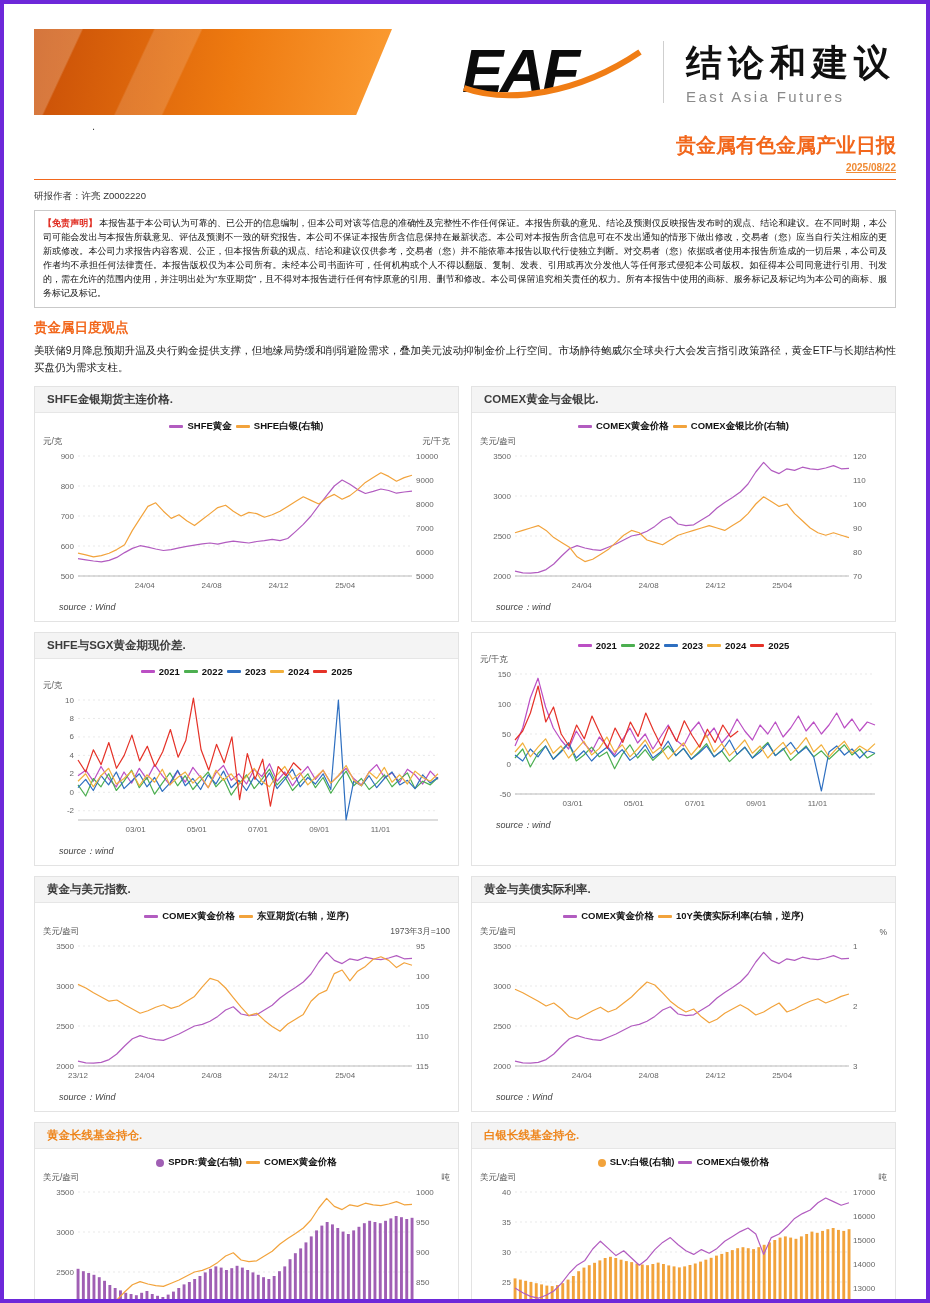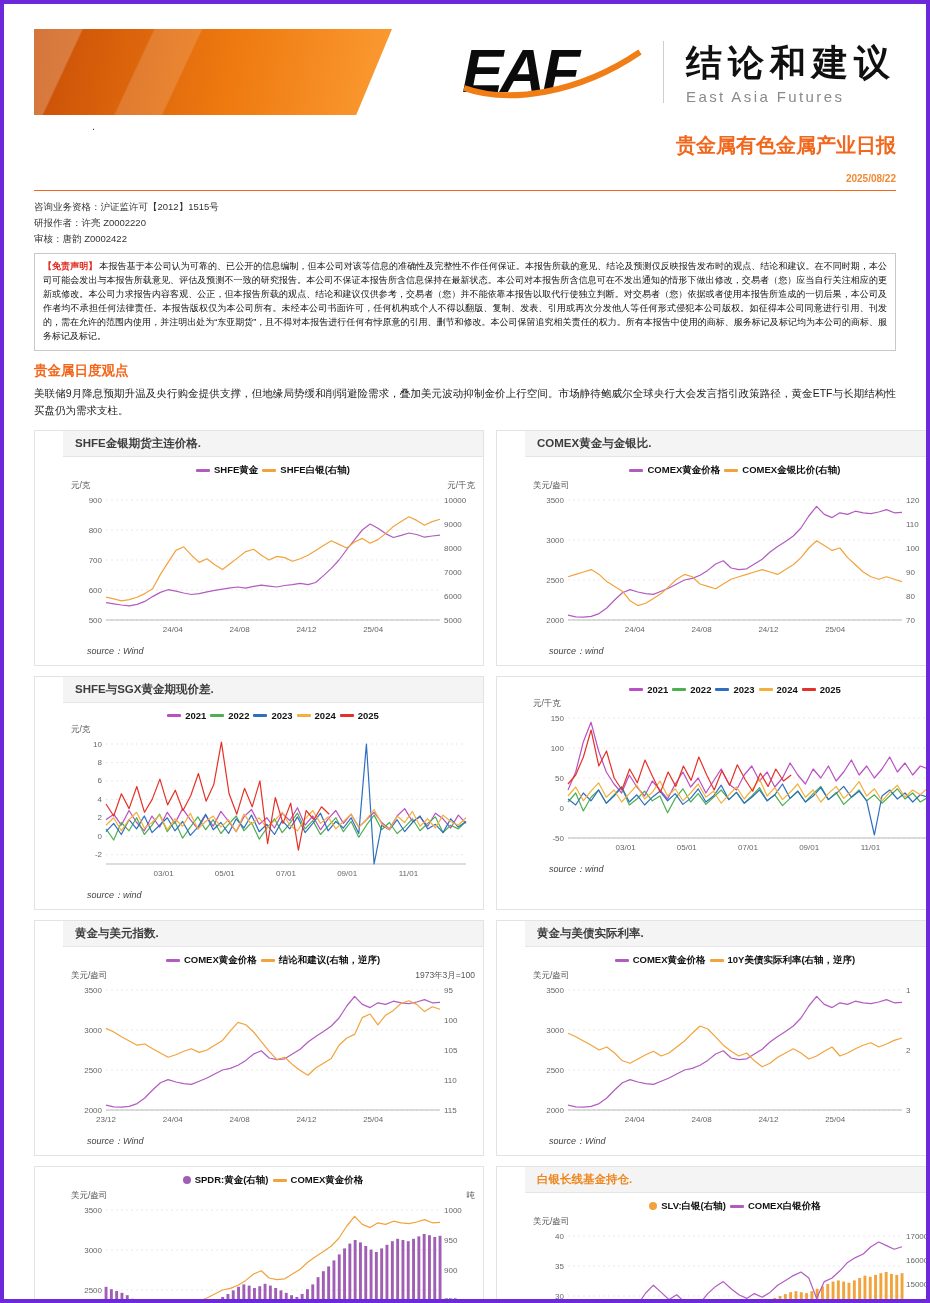--- a/index.html
+++ b/index.html
@@ -15,33 +15,33 @@
   .brand-group{display:flex;align-items:center;margin-left:auto;}
   .logo svg{display:block;}
   .vdivider{width:1px;height:62px;background:#cfcfcf;margin:0 22px 0 18px;}
   .brand-cn{font-size:36px;font-weight:bold;letter-spacing:6px;color:#101010;white-space:nowrap;}
   .brand-en{font-size:15px;color:#8a8a8a;letter-spacing:2.4px;white-space:nowrap;}
 
   .stray-dot{font-size:11px;color:#444;height:12px;line-height:12px;margin:4px 0 0 58px;}
 
   .title-row{text-align:right;margin-top:0;}
   .title{font-size:20px;font-weight:bold;color:#f2671c;}
-  .date{font-size:10px;font-weight:bold;color:#f08a33;margin-top:14px;}
+  .date{font-size:10px;font-weight:bold;color:#f08a33;margin-top:3px;text-decoration:underline;}
   .rule{border:none;border-top:1.5px solid #f2671c;margin:6px 0 8px;}
 
   .meta{font-size:9.5px;color:#333;line-height:1.7;}
 
   .disclaimer{border:1px solid #c9c9c9;padding:6px 8px;font-size:9px;line-height:1.55;text-align:justify;margin-top:6px;color:#111;}
   .dlabel{color:#e02b20;font-weight:bold;margin-right:2px;}
 
   .section-title{font-size:13.5px;font-weight:bold;color:#f2671c;margin:11px 0 5px;}
   .section-body{font-size:10.5px;line-height:1.65;text-align:justify;color:#222;}
 
   .grid{display:grid;grid-template-columns:1fr 1fr;gap:10px 12px;margin-top:10px;}
-  .panel{border:1px solid #e3e3e3;background:#fff;padding-left:28px;}
+  .panel{border:1px solid #e3e3e3;background:#fff;}
   .panel-head{background:#f4f4f4;border-bottom:1px solid #e6e6e6;font-size:11.5px;font-weight:bold;padding:5px 12px;color:#3d3d3d;}
   .legend{display:flex;justify-content:center;align-items:center;gap:4px;padding:7px 6px 0;font-size:9.5px;font-weight:bold;color:#111;flex-wrap:wrap;}
   .leg-item{display:flex;align-items:center;gap:4px;}
   .sw-line{width:14px;height:3px;border-radius:1px;display:inline-block;}
   .sw-dot{width:8px;height:8px;border-radius:50%;display:inline-block;}
   .units{display:flex;align-items:center;font-size:8.5px;color:#555;padding:3px 8px 0 8px;}
   .u-spacer{flex:1;}
   .u-note{}
   .chart-wrap{padding:0 3px;}
   .source{font-size:9px;font-style:italic;color:#444;padding:1px 0 7px 24px;}
@@ -70,23 +70,21 @@
 
   <div class="stray-dot">.</div>
 
   <div class="title-row">
     <div class="title">贵金属有色金属产业日报</div>
     <div class="date">2025/08/22</div>
   </div>
   <hr class="rule">
 
   <div class="meta">
-    <div>咨询业务资格：沪证监许可【2012】1515号</div>
     <div>研报作者：许亮 Z0002220</div>
-    <div>审核：唐韵 Z0002422</div>
   </div>
 
   <div class="disclaimer">
     <span class="dlabel">【免责声明】</span><span>本报告基于本公司认为可靠的、已公开的信息编制，但本公司对该等信息的准确性及完整性不作任何保证。本报告所载的意见、结论及预测仅反映报告发布时的观点、结论和建议。在不同时期，本公司可能会发出与本报告所载意见、评估及预测不一致的研究报告。本公司不保证本报告所含信息保持在最新状态。本公司对本报告所含信息可在不发出通知的情形下做出修改，交易者（您）应当自行关注相应的更新或修改。本公司力求报告内容客观、公正，但本报告所载的观点、结论和建议仅供参考，交易者（您）并不能依靠本报告以取代行使独立判断。对交易者（您）依据或者使用本报告所造成的一切后果，本公司及作者均不承担任何法律责任。本报告版权仅为本公司所有。未经本公司书面许可，任何机构或个人不得以翻版、复制、发表、引用或再次分发他人等任何形式侵犯本公司版权。如征得本公司同意进行引用、刊发的，需在允许的范围内使用，并注明出处为“东亚期货”，且不得对本报告进行任何有悖原意的引用、删节和修改。本公司保留追究相关责任的权力。所有本报告中使用的商标、服务标记及标记均为本公司的商标、服务标记及标记。</span>
   </div>
 
   <div class="section-title">贵金属日度观点</div>
   <div class="section-body">美联储9月降息预期升温及央行购金提供支撑，但地缘局势缓和削弱避险需求，叠加美元波动抑制金价上行空间。市场静待鲍威尔全球央行大会发言指引政策路径，黄金ETF与长期结构性买盘仍为需求支柱。</div>
 
   <div class="grid">
@@ -293,21 +291,21 @@
       </div>
       <div class="panel">
         <div class="panel-head" style="color: rgb(61, 61, 61);">黄金与美元指数.</div>
         <div class="legend">
           <span class="leg-item">
             <span class="sw-line" style="background-color: rgb(178, 92, 192);"></span>
             <span>COMEX黄金价格</span>
           </span>
           <span class="leg-item">
             <span class="sw-line" style="background-color: rgb(242, 163, 60);"></span>
-            <span>结论和建议(右轴，逆序)</span>
+            <span>东亚期货(右轴，逆序)</span>
           </span>
         </div>
         <div class="units">
           <span class="u-left">美元/盎司</span>
           <span class="u-spacer"></span>
           <span class="u-note">1973年3月=100</span>
           <span class="u-right"></span>
         </div>
         <div class="chart-wrap"><svg width="414" height="148" viewBox="0 0 414 148">
             <line x1="40" x2="374" y1="128" y2="128" stroke="#e0e0e0" stroke-dasharray="2,3" stroke-width="0.7"></line>
@@ -368,20 +366,21 @@
             <text x="106.8" y="140" text-anchor="middle" font-size="8" fill="#666">24/04</text>
             <text x="173.6" y="140" text-anchor="middle" font-size="8" fill="#666">24/08</text>
             <text x="240.4" y="140" text-anchor="middle" font-size="8" fill="#666">24/12</text>
             <text x="307.2" y="140" text-anchor="middle" font-size="8" fill="#666">25/04</text>
             <path d="M40.0,123.2L47.8,124.8L55.5,125.2L63.3,124.4L71.1,121.6L78.8,116.0L86.6,108.0L94.4,100.8L102.1,97.6L109.9,100.0L117.7,101.6L125.4,102.4L133.2,99.2L141.0,96.0L148.7,92.0L156.5,88.0L164.3,86.4L172.0,83.2L179.8,78.4L187.6,72.0L195.3,68.8L203.1,76.0L210.9,77.6L218.7,76.8L226.4,72.0L234.2,67.2L242.0,60.0L249.7,54.4L257.5,49.6L265.3,44.0L273.0,36.0L280.8,24.0L288.6,14.4L296.3,22.4L304.1,25.6L311.9,20.8L319.6,22.4L327.4,19.2L335.2,20.8L342.9,21.6L350.7,20.0L358.5,17.6L366.2,20.8L374.0,20.4" fill="none" stroke="#b25cc0" stroke-width="1.2" stroke-linejoin="round"></path>
             <path d="M40.0,51.2L47.8,54.8L55.5,59.0L63.3,63.2L71.1,68.0L78.8,65.0L86.6,71.0L94.4,78.8L102.1,81.2L109.9,77.0L117.7,72.8L125.4,69.2L133.2,74.0L141.0,71.0L148.7,65.0L156.5,59.0L164.3,51.2L172.0,44.0L179.8,47.0L187.6,54.8L195.3,63.2L203.1,69.2L210.9,74.0L218.7,71.0L226.4,78.8L234.2,84.8L242.0,81.2L249.7,75.2L257.5,71.0L265.3,66.8L273.0,71.0L280.8,77.0L288.6,74.0L296.3,69.2L304.1,65.0L311.9,74.0L319.6,71.0L327.4,66.8L335.2,63.2L342.9,60.8L350.7,65.0L358.5,62.0L366.2,58.4L374.0,56.0" fill="none" stroke="#f2a33c" stroke-width="1.2" stroke-linejoin="round"></path>
           </svg></div>
         <div class="source">source：Wind</div>
       </div>
       <div class="panel">
+        <div class="panel-head" style="color: rgb(238, 134, 29);">黄金长线基金持仓.</div>
         <div class="legend">
           <span class="leg-item">
             <span class="sw-dot" style="background-color: rgb(160, 95, 180);"></span>
             <span>SPDR:黄金(右轴)</span>
           </span>
           <span class="leg-item">
             <span class="sw-line" style="background-color: rgb(242, 163, 60);"></span>
             <span>COMEX黄金价格</span>
           </span>
         </div>

